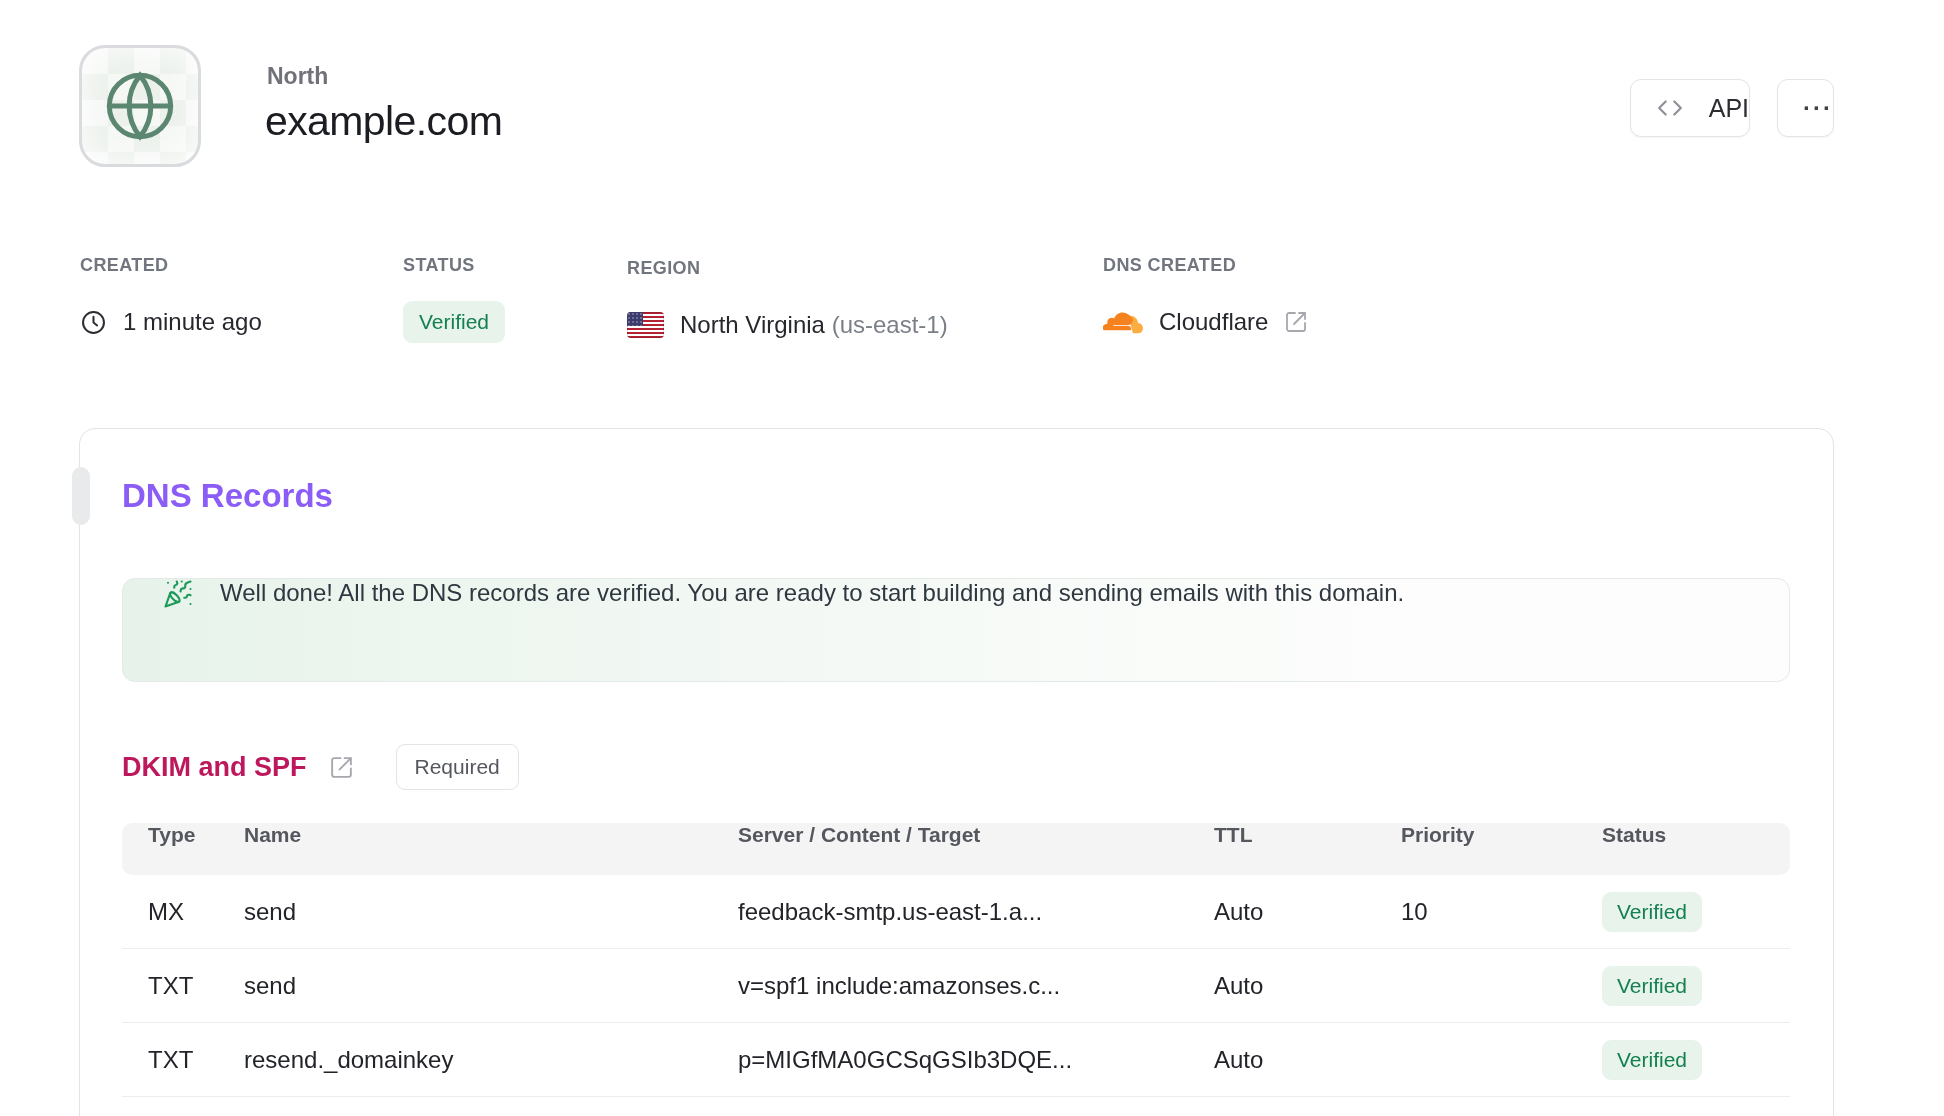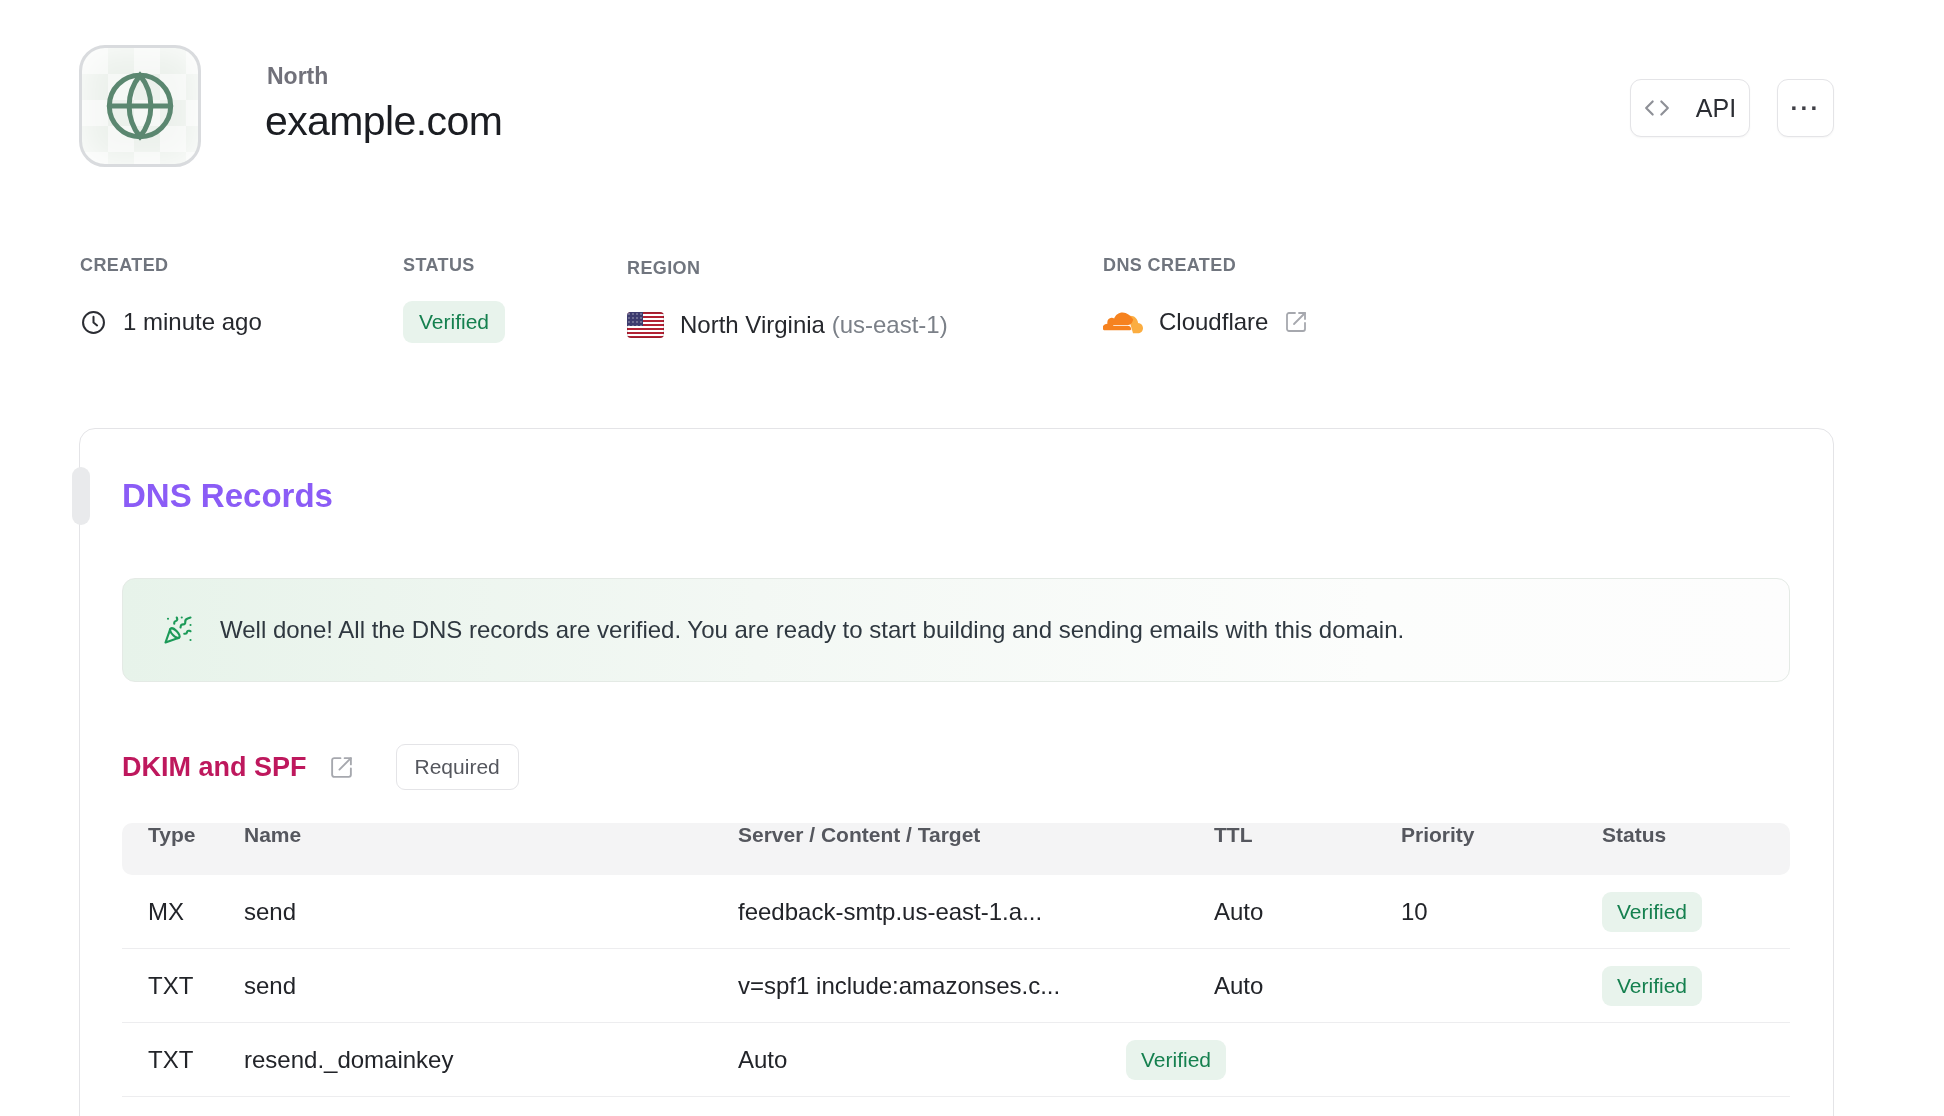--- a/index.html
+++ b/index.html
@@ -9,21 +9,21 @@
 
   
   .domain-tile { left:79px; top:45px; width:122px; height:122px; border-radius:26px;
     border:3px solid #d9dbde; display:flex; align-items:center; justify-content:center;
     background-color:#f5f8f5;
     background-image:conic-gradient(from 0deg, #ecf1ec 0 25%, #f6f8f6 0 50%, #ecf1ec 0 75%, #f6f8f6 0);
     background-size:52px 52px; box-shadow:inset 0 0 34px rgba(255,255,255,.9); }
   .eyebrow { left:267px; top:63px; font-size:23px; font-weight:600; color:#71717a; }
   .page-title { left:265px; top:98px; font-size:41px; font-weight:400; color:#1b1d22; letter-spacing:-0.6px; }
 
-  .btn { display:inline-flex; align-items:center; justify-content:center; gap:26px;
+  .btn { display:inline-flex; align-items:center; justify-content:flex-end; gap:26px;
     border:1px solid #e4e4e7; border-radius:11px; background:#fff; cursor:pointer;
     box-shadow:0 1px 2px rgba(0,0,0,.04); }
   .api-btn { left:1630px; top:79px; width:120px; height:58px; font-size:25px; color:#2b2d33; }
   .more-btn { left:1777px; top:79px; width:57px; height:58px; font-size:24px; color:#3f3f46;
     letter-spacing:2px; font-weight:700; line-height:0; }
 
   
   .meta-label { font-size:18px; font-weight:600; letter-spacing:.4px; color:#70757e; }
   .meta-value { display:flex; align-items:center; gap:16px; font-size:24px; color:#26282d; }
   .m-created { left:80px; top:255px; } .m-status { left:403px; top:255px; }
@@ -43,21 +43,21 @@
 
   
   .card { left:79px; top:428px; width:1755px; height:820px; background:#fff;
     border:1px solid #e4e4e7; border-radius:16px; }
   .side-notch { left:72px; top:467px; width:18px; height:58px; border-radius:9px; background:#e9eaec; }
   .card-title { left:122px; top:477px; font-size:33px; font-weight:700; color:#8b5cf6; }
 
   .banner { left:122px; top:578px; width:1668px; height:104px; border-radius:13px;
     border:1px solid #e4eae5;
     background:linear-gradient(90deg,#e7f3ea 0%, #f3f8f4 38%, #fcfdfc 75%, #fdfdfd 100%);
-    display:flex; align-items:center; }
+    display:flex; align-items:flex-start; }
   .banner-icon { margin-left:40px; display:flex; }
   .banner-text { margin-left:27px; font-size:24px; color:#2f3840; }
 
   .section-row { left:122px; top:744px; display:flex; align-items:center; gap:22px; }
   .section-title { font-size:27px; font-weight:700; color:#be185d; }
   .required-badge { border:1px solid #e4e4e7; border-radius:9px; background:#fff; color:#55575e;
     font-size:21px; padding:10px 18px; margin-left:20px; }
 
   
   .dns-table { left:122px; top:823px; width:1668px; }
@@ -214,17 +214,18 @@
     <div class="c-name">send</div>
     <div class="c-content">v=spf1 include:amazonses.c...</div>
     <div class="c-ttl">Auto</div>
     <div class="c-priority"></div>
     <div class="c-status"><span class="status-pill">Verified</span></div>
   </div>
 
   <div class="trow">
     <div class="c-type">TXT</div>
     <div class="c-name">resend._domainkey</div>
+    <div class="c-content">p=MIGfMA0GCSqGSIb3DQE...</div>
     <div class="c-ttl">Auto</div>
     <div class="c-priority"></div>
     <div class="c-status"><span class="status-pill">Verified</span></div>
   </div>
 </div>
 
 </body></html>

